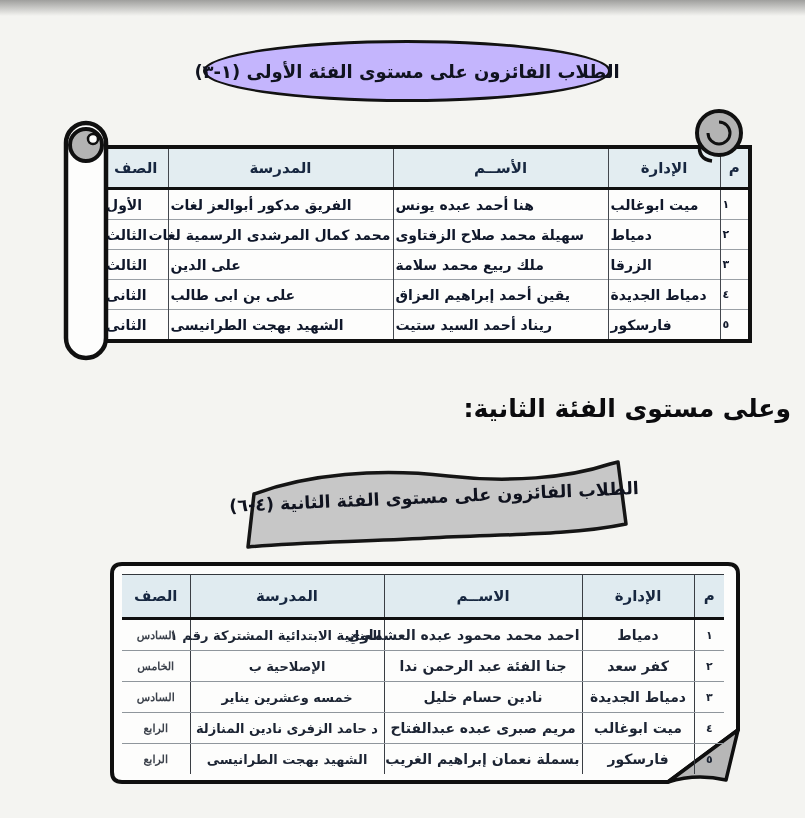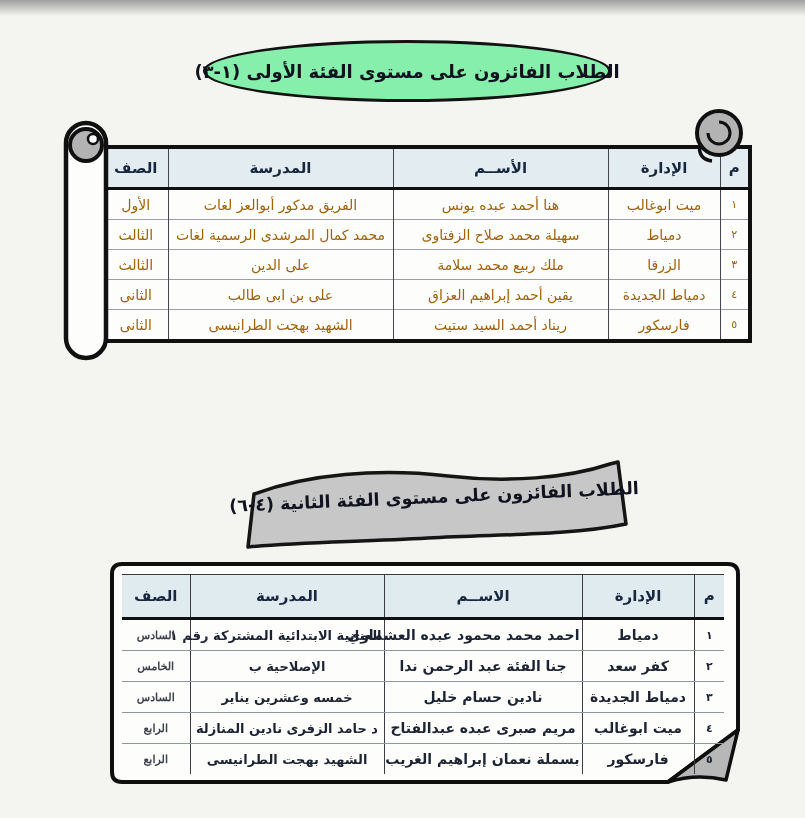--- a/index.html
+++ b/index.html
@@ -15,21 +15,21 @@
     overflow:hidden;
     direction:rtl;
   }
   .top-shade{
     position:absolute;top:0;left:0;right:0;height:16px;
     background:linear-gradient(to bottom,#9f9f9d,rgba(244,244,241,0));
   }
   
   .oval-banner{
     position:absolute;left:203px;top:40px;width:408px;height:62px;
-    background:#86efac;
+    background:#c4b5fd;
     border:3px solid #121212;
     border-radius:50%;
     display:flex;align-items:center;justify-content:center;
     box-sizing:border-box;
   }
   .oval-banner span{
     font-size:18px;font-weight:bold;color:#10131f;white-space:nowrap;
   }
   
   .scroll-svg{position:absolute;left:52px;top:103px;z-index:3;pointer-events:none;}
@@ -40,22 +40,22 @@
     border:4px solid #101010;
   }
   .t1 col.c-num{width:30px}.t1 col.c-admin{width:112px}.t1 col.c-name{width:215px}
   .t1 col.c-school{width:225px}.t1 col.c-grade{width:66px}
   .t1 th{
     height:38px;background:#e3edf1;color:#172740;
     font-size:15px;font-weight:bold;text-align:center;
     border-bottom:3px solid #101010;
   }
   .t1 td{
-    height:29px;text-align:center;vertical-align:middle;
-    font-size:14px;font-weight:normal;color:#a16207;white-space:nowrap;
+    height:29px;text-align:left;vertical-align:middle;
+    font-size:14px;font-weight:bold;color:#0f172a;white-space:nowrap;
   }
   .t1 td,.t1 th{border-left:1.6px solid #43474d;padding:0 2px;}
   .t1 tbody td{border-top:1.2px solid #9aa0a6;}
   .t1 td.num{font-size:11px;}
   
   .section-heading{
     position:absolute;top:394px;right:14px;width:380px;
     margin:0;text-align:right;
     font-size:25px;font-weight:bold;color:#0b0b0e;
   }
@@ -164,20 +164,21 @@
       <tr>
         <td class="num">٥</td>
         <td>فارسكور</td>
         <td>ريناد أحمد السيد ستيت</td>
         <td class="school">الشهيد بهجت الطرانيسى</td>
         <td class="grade">الثانى</td>
       </tr>
     </tbody>
   </table>
 
+  <h2 class="section-heading">وعلى مستوى الفئة الثانية:</h2>
 
   <svg class="ribbon-svg" width="406" height="102" viewBox="0 0 406 102">
     <path d="M 16,42
              C 70,22 140,16 210,24
              C 270,31 330,26 372,12
              L 380,10
              L 388,72
              C 330,84 260,82 190,86
              C 120,90 60,90 10,95
              Z" fill="#c7c7c7" stroke="#151515" stroke-width="3.5" stroke-linejoin="round"></path>

